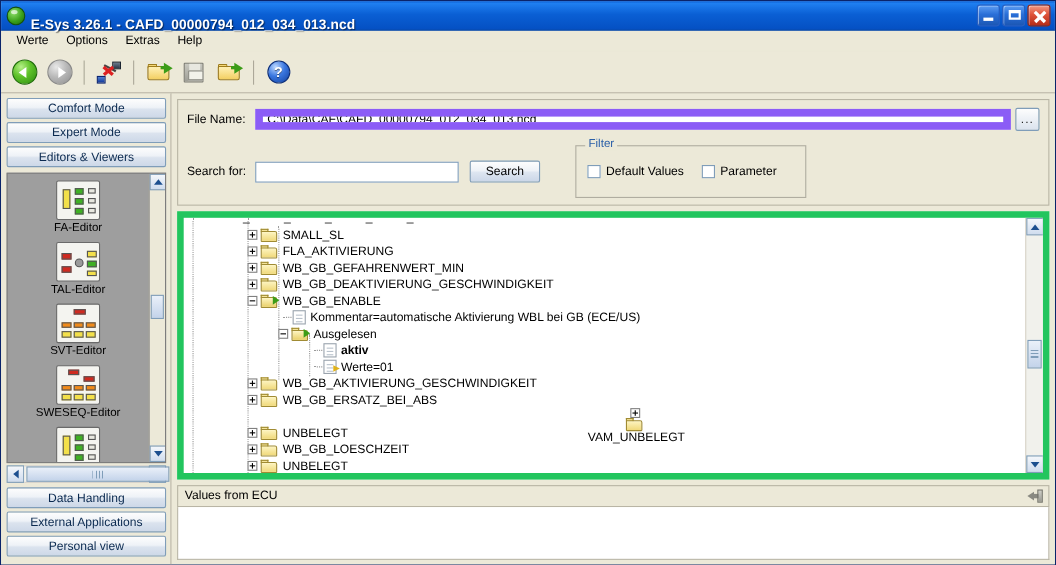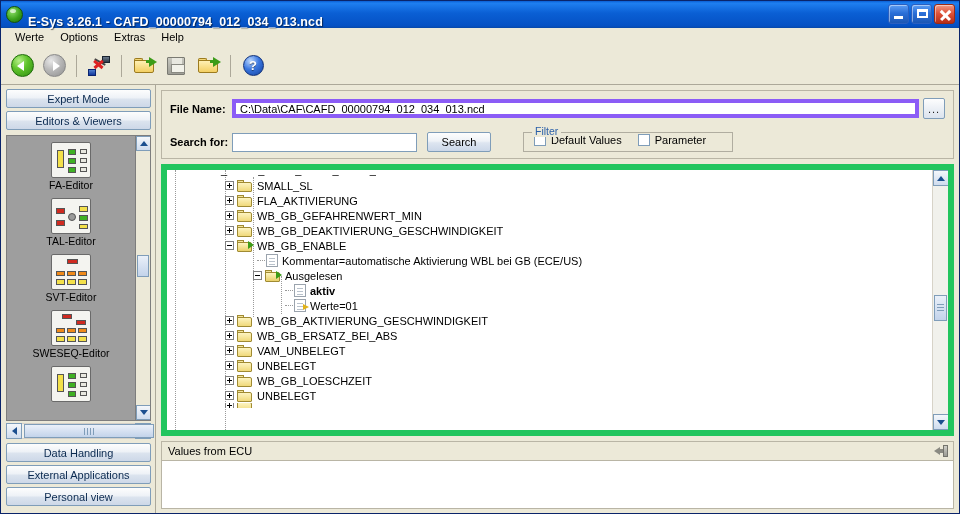--- a/index.html
+++ b/index.html
@@ -148,36 +148,36 @@
   .hthumb { position:absolute; left:2px; top:0; bottom:0; width:130px;
             background:linear-gradient(180deg,#eaf0f9,#c3d3ea); border:1px solid #7f9db9;
             display:flex; align-items:center; justify-content:center; }
   .grip { width:10px; height:7px;
           background:repeating-linear-gradient(90deg,#7f9db9 0 1px,transparent 1px 3px); }
 
   
   .main { flex:1; background:#ece9d8; padding:5px 5px 4px 5px; display:flex; flex-direction:column; }
   .form-area { background:#ece9d8; border:1px solid #b9b5a5; padding:7px 8px 6px 8px; }
   .row { display:flex; align-items:center; }
-  .lab { font-size:11px; width:62px; flex:none;font-weight:bold; }
-  .tinput { flex:1; height:19px; background:#fff; border:4px solid #8b5cf6;
+  .lab { font-size:11px; width:62px; flex:none; }
+  .tinput { flex:1; height:19px; background:#fff; border:7px solid #8b5cf6;
             padding:1px 4px; font-size:11px; display:flex; align-items:center;
             color:#000; overflow:hidden; white-space:nowrap; }
   .dots { width:22px; height:21px; margin-left:4px; flex:none;
           border:1px solid #7f9db9; border-radius:2px;
           background:linear-gradient(180deg,#fdfdfd,#dbe3ee);
           display:flex; align-items:center; justify-content:center;
           font-size:11px; letter-spacing:1px; color:#222; }
   .row2 { display:flex; align-items:center; margin-top:13px; }
   .sinput { width:185px; height:19px; background:#fff; border:1px solid #7f9db9; }
   .sbtn2 { margin-left:10px; width:64px; height:20px; border:1px solid #7f9db9; border-radius:2px;
            background:linear-gradient(180deg,#fdfdfd 0%,#eef2f7 45%,#dde5f0 55%,#cbd7e8 100%);
            display:flex; align-items:center; justify-content:center; font-size:11px; }
   .fieldset { margin-left:32px; border:1px solid #b0ada0; padding:5px 10px 5px 10px;
-              position:relative; height:20px; display:flex; align-items:flex-end; }
+              position:relative; height:48px; display:flex; align-items:center; }
   .legend { position:absolute; top:-8px; left:8px; background:#ece9d8; padding:0 3px;
             font-size:10.5px; color:#2a5fa8; }
   .cbx { display:flex; align-items:center; margin-right:16px; font-size:11px; }
   .box { width:12px; height:12px; background:#fff; border:1px solid #7f9db9;
          margin-right:5px; flex:none; }
 
   
   .treewrap { flex:1; margin-top:5px; background:#fff; border:6px solid #22c55e;
               display:flex; position:relative; overflow:hidden; }
   .tree { flex:1; position:relative; overflow:hidden; padding-left:4px; }
@@ -306,20 +306,21 @@
     </div>
     <div class="tsep"></div>
     <div class="tb">
       <div class="help">?</div>
     </div>
   </div>
 
   <div class="body">
 
     <div class="sidebar">
+      <div class="sbtn">Comfort Mode</div>
       <div class="sbtn">Expert Mode</div>
       <div class="sbtn">Editors &amp; Viewers</div>
 
       <div class="iconpane">
         <div class="iconlist">
 
           <div class="icell">
             <div class="eicon">
               <span class="nd" style="left:5px;top:7px;width:7px;height:18px;background:#f3e04a;"></span>
               <span class="nd" style="left:16px;top:6px;width:8px;height:6px;background:#3fb024;"></span>
@@ -530,21 +531,21 @@
             <span>WB_GB_AKTIVIERUNG_GESCHWINDIGKEIT</span>
           </div>
           <div class="tnode" style="padding-left:54px;">
             <span class="pm plus"></span>
             <span class="fold">
                 <span class="ft"></span>
                 <span class="fb"></span>
               </span>
             <span>WB_GB_ERSATZ_BEI_ABS</span>
           </div>
-          <div class="tnode" style="padding-left:54px;">
+          <div class="tnode" style="padding-left:54px;flex-direction:column;">
             <span class="pm plus"></span>
             <span class="fold">
                 <span class="ft"></span>
                 <span class="fb"></span>
               </span>
             <span>VAM_UNBELEGT</span>
           </div>
           <div class="tnode" style="padding-left:54px;">
             <span class="pm plus"></span>
             <span class="fold">

